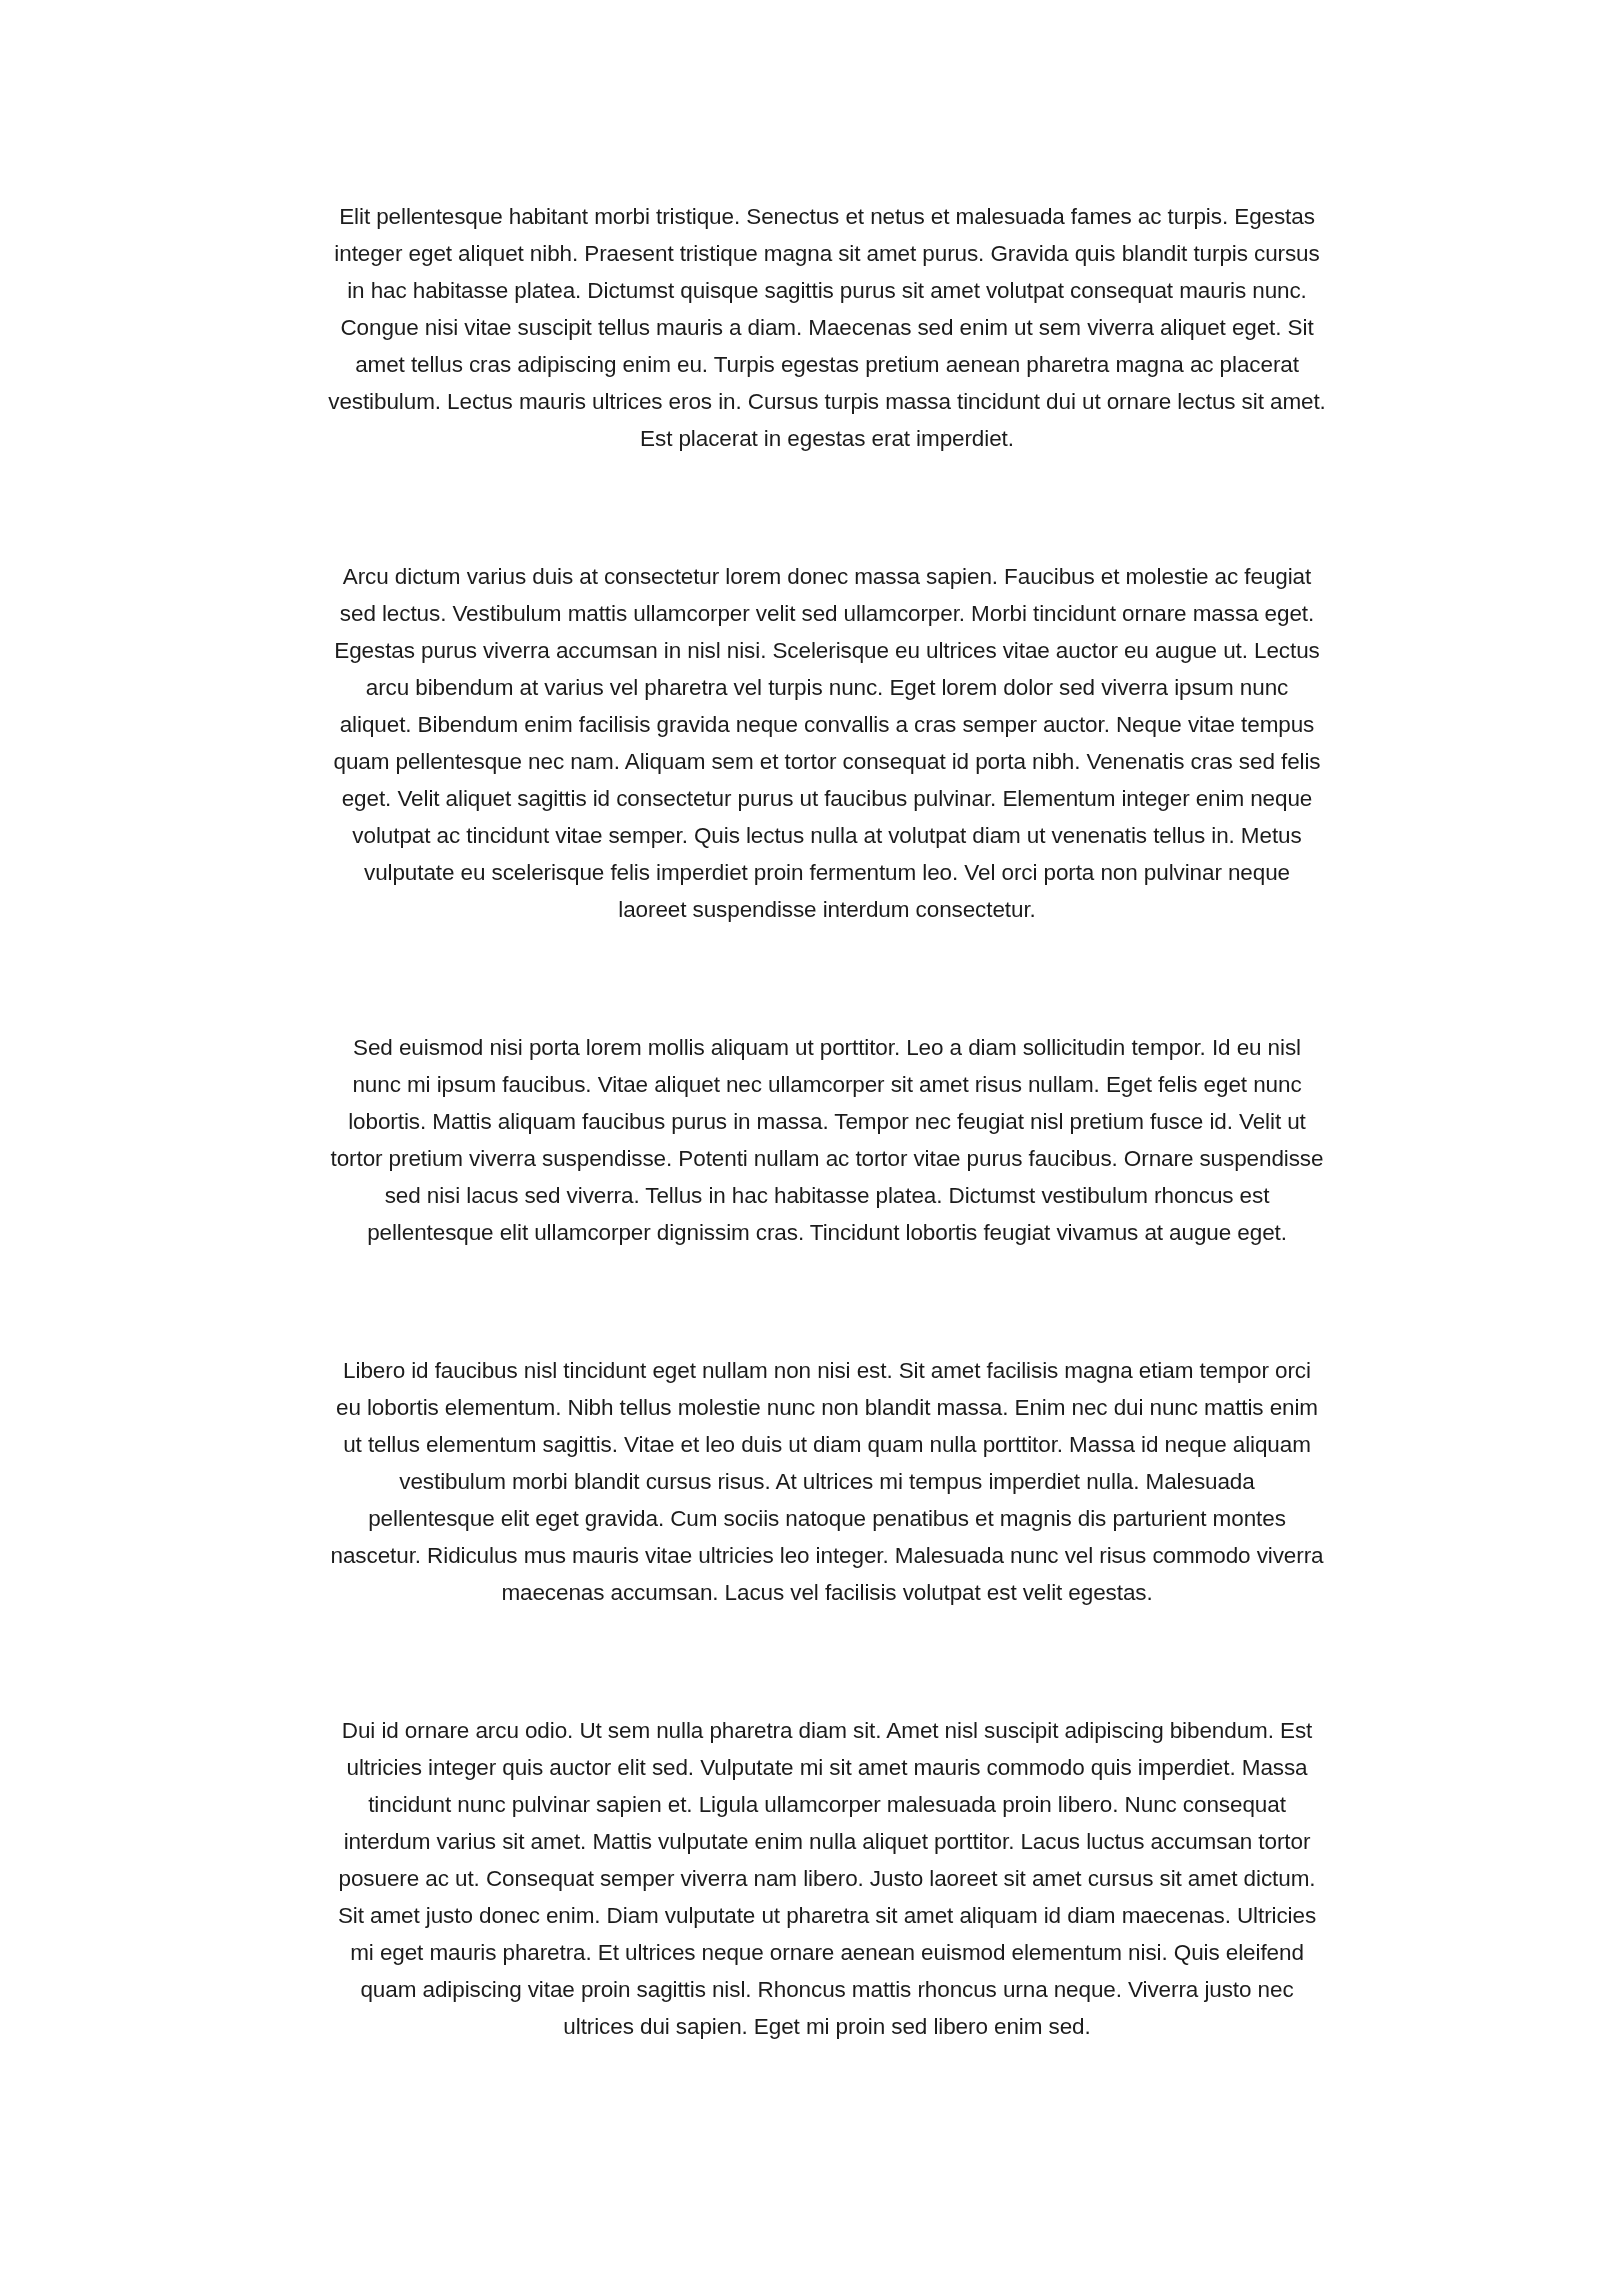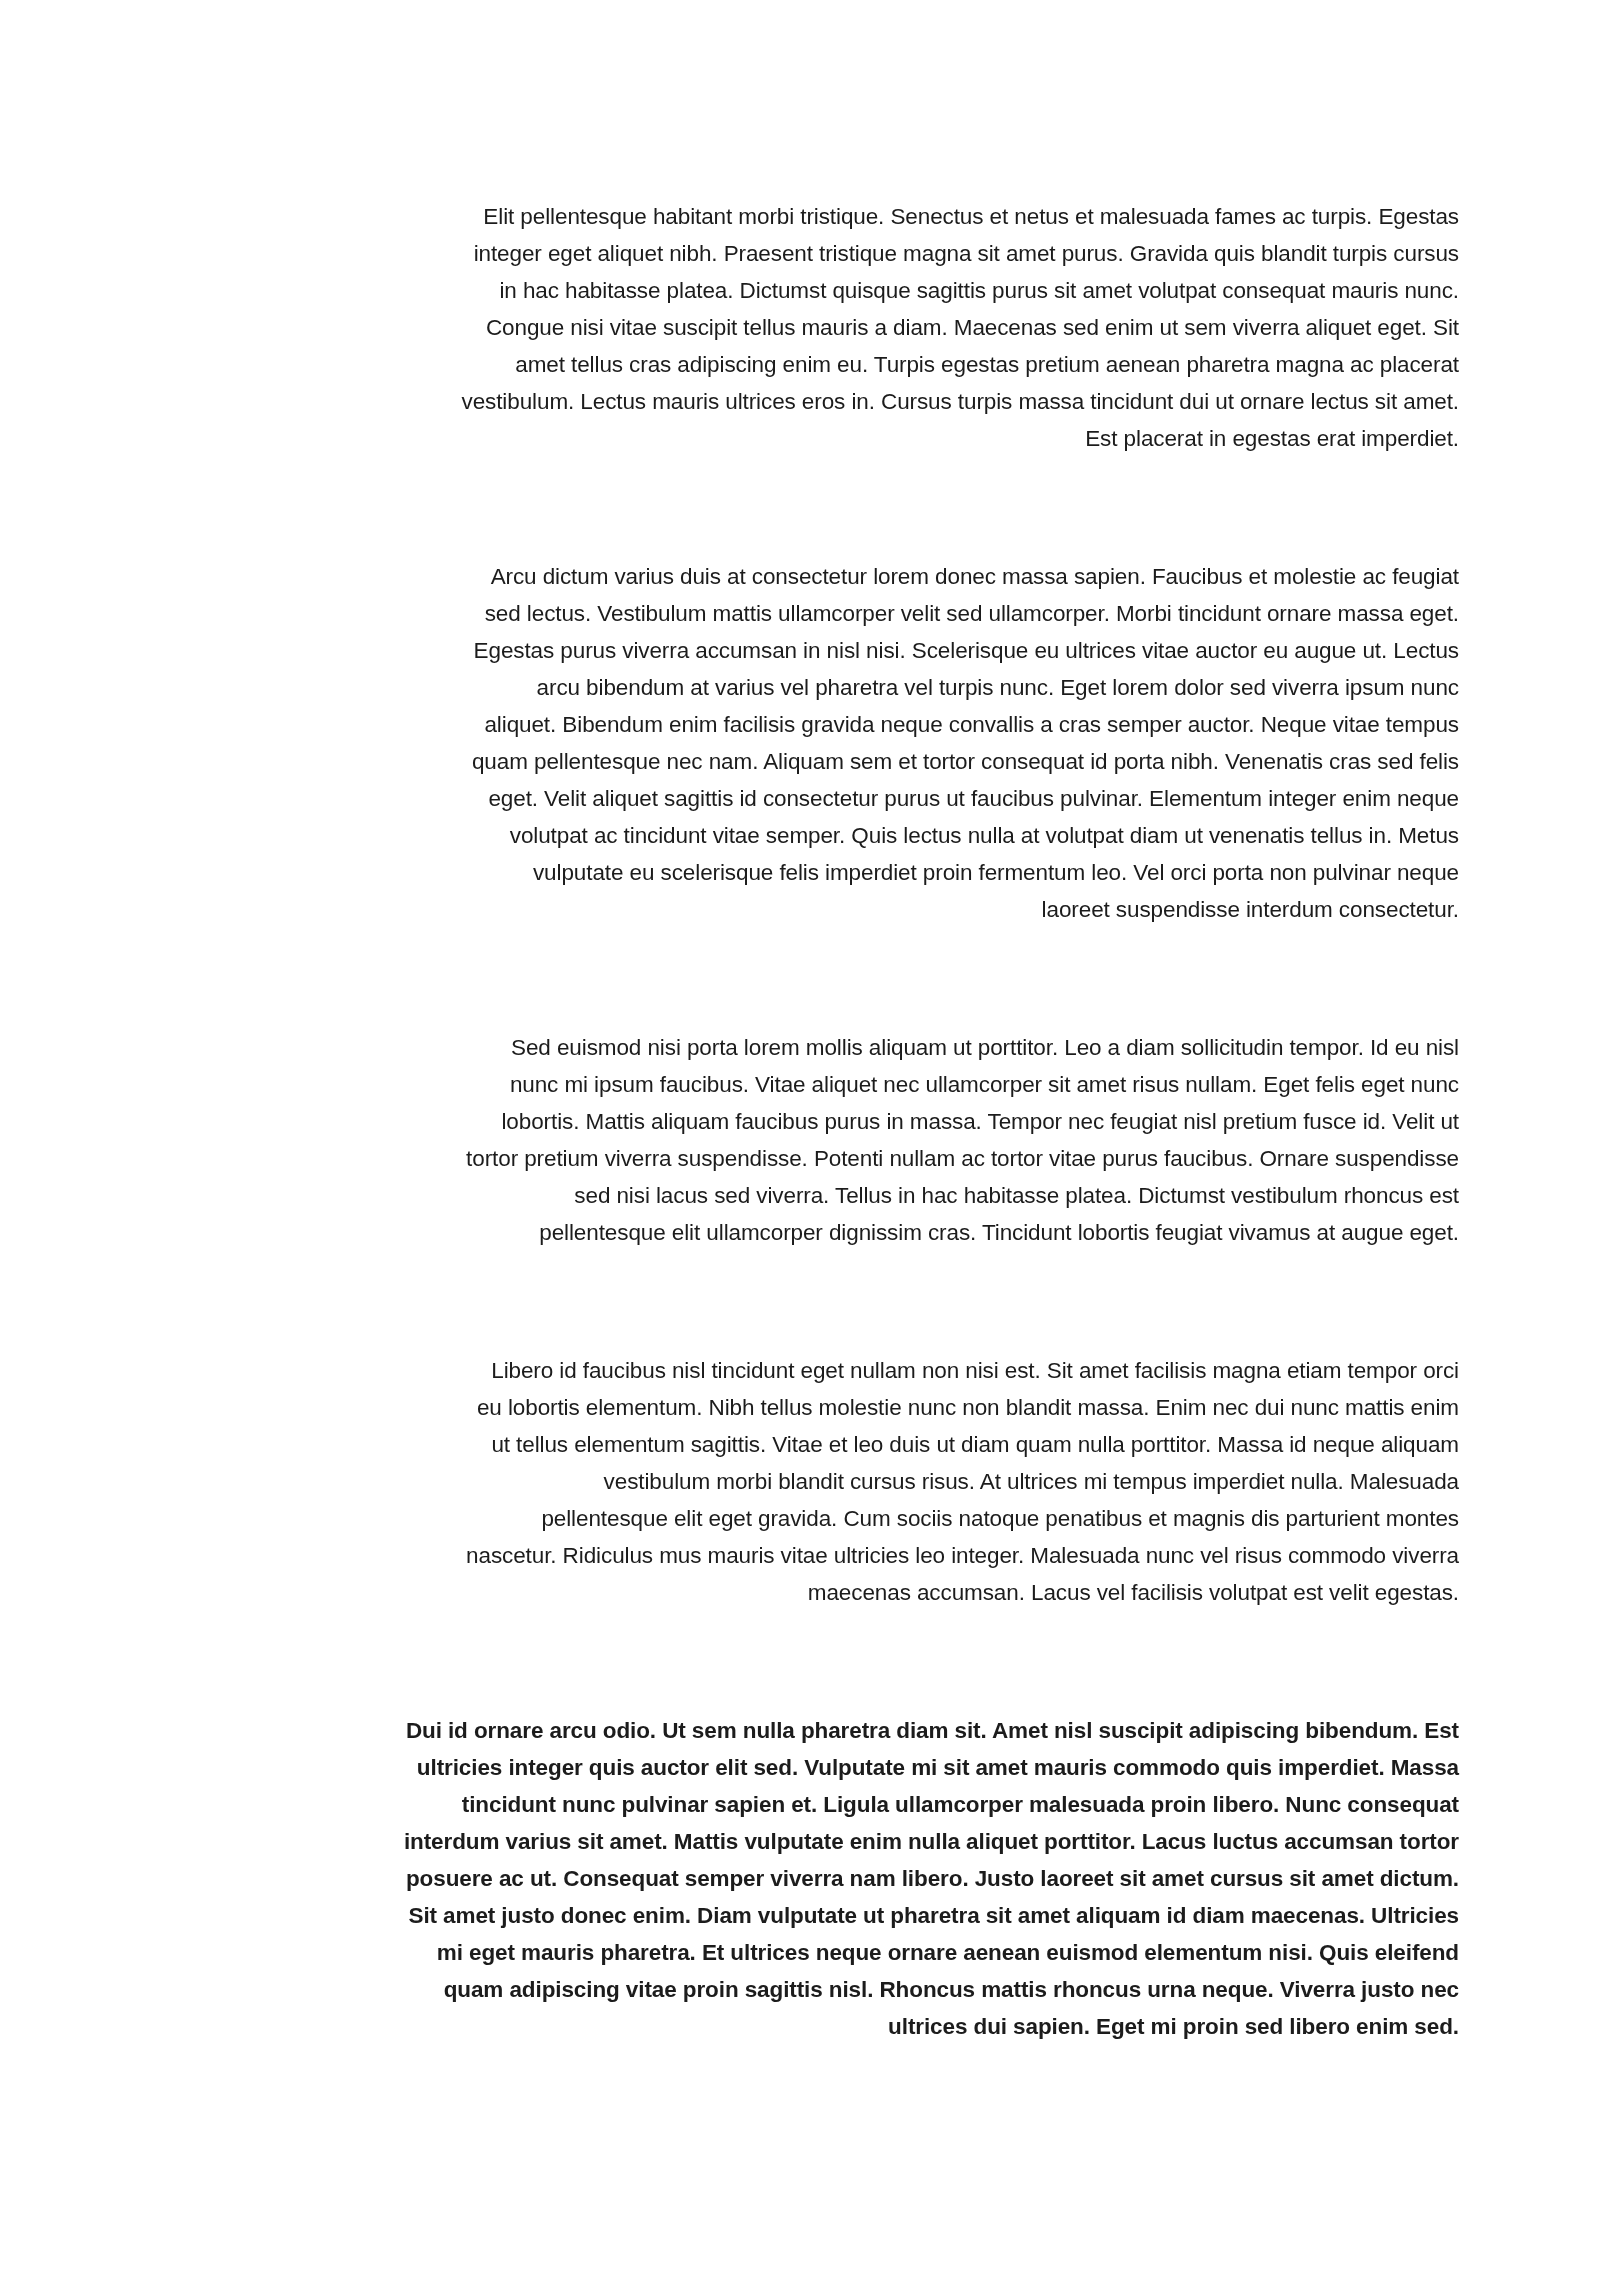--- a/index.html
+++ b/index.html
@@ -17,25 +17,24 @@
     overflow: hidden;
   }
   .para {
     margin: 0 0 101px 0;
     font-family: "Liberation Sans", sans-serif;
     font-size: 22.5px;
     line-height: 37px;
     letter-spacing: -0.1px;
     color: #1c1c1c;
     white-space: pre-line;
-    text-align: right;
+    text-align: center;
   }
   .para:last-child {
     margin-bottom: 0;
-    font-weight: bold;
   }
 </style>
 </head>
 <body>
 
 <div class="page">
   <p class="para">Elit pellentesque habitant morbi tristique. Senectus et netus et malesuada fames ac turpis. Egestas
 integer eget aliquet nibh. Praesent tristique magna sit amet purus. Gravida quis blandit turpis cursus
 in hac habitasse platea. Dictumst quisque sagittis purus sit amet volutpat consequat mauris nunc.
 Congue nisi vitae suscipit tellus mauris a diam. Maecenas sed enim ut sem viverra aliquet eget. Sit

